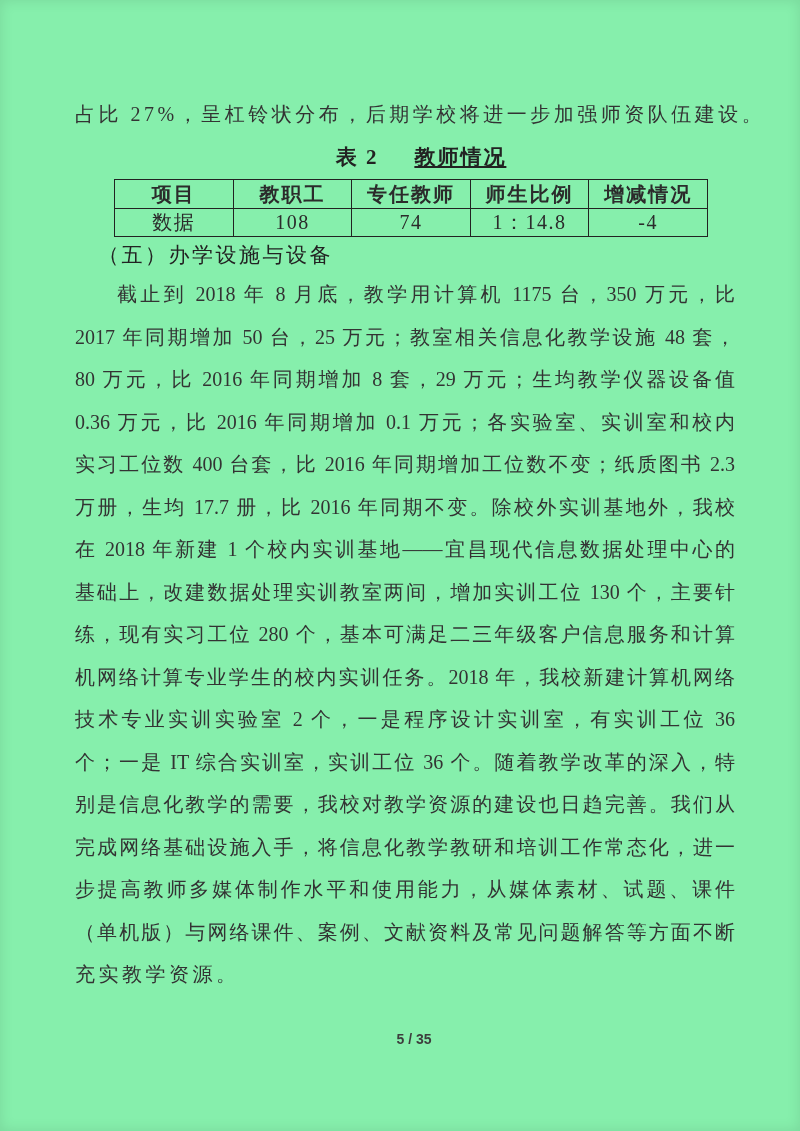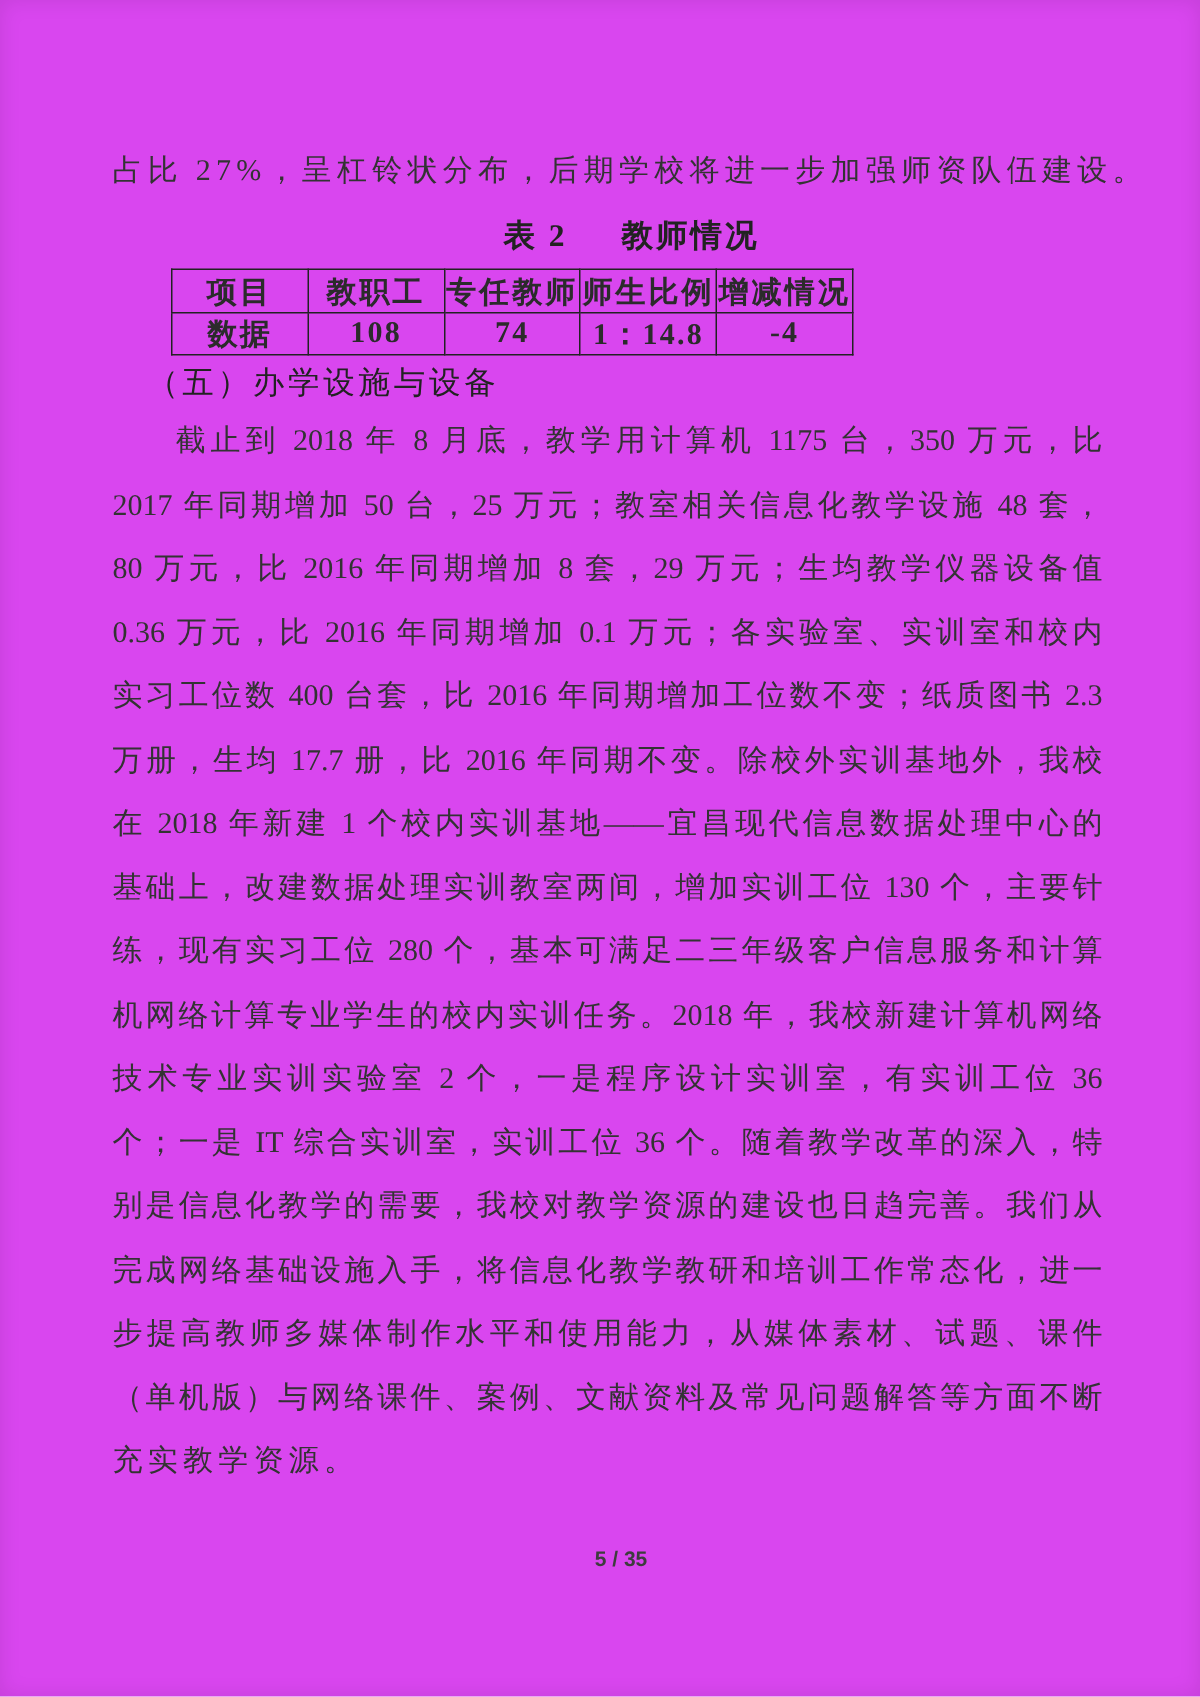--- a/index.html
+++ b/index.html
@@ -4,21 +4,21 @@
 <style>
   html, body {
     margin: 0;
     padding: 0;
     background: #ffffff;
   }
   .page {
     position: relative;
     width: 800px;
     height: 1131px;
-    background: #d946ef;
+    background: #86efac;
     box-shadow: inset 0 0 14px rgba(0,0,0,0.10);
     font-family: "Liberation Serif", "DejaVu Serif", serif;
     color: #2e2e2e;
     overflow: hidden;
   }
   .content {
     position: absolute;
     left: 75px;
     top: 93px;
     width: 660px;
@@ -33,39 +33,39 @@
   .caption {
     font-size: 21px;
     line-height: 43px;
     font-weight: bold;
     text-align: center;
     position: relative;
     left: 16px;
     color: #222222;
     letter-spacing: 2px;
   }
-  .cap-title { margin-left: 36px; }
+  .cap-title { margin-left: 36px; text-decoration: underline; }
   .ttable {
     border-collapse: collapse;
     margin-left: 39px;
-    width: 455px;
+    width: 594px;
     table-layout: fixed;
   }
   .ttable th, .ttable td {
     border: 1.5px solid #222222;
     text-align: center;
     vertical-align: middle;
     font-size: 20px;
     padding: 0;
     color: #2b2b2b;
   }
   .ttable thead tr { height: 29px; }
   .ttable tbody tr { height: 27px; }
   .ttable th { font-weight: bold; letter-spacing: 2px; }
-  .ttable td { font-weight: bold; letter-spacing: 1.5px; }
+  .ttable td { font-weight: normal; letter-spacing: 1.5px; }
   .heading {
     font-size: 21px;
     font-weight: normal;
     line-height: 36px;
     text-indent: 23px;
     letter-spacing: 2.5px;
     color: #222222;
   }
   .para .line {
     font-size: 20px;

